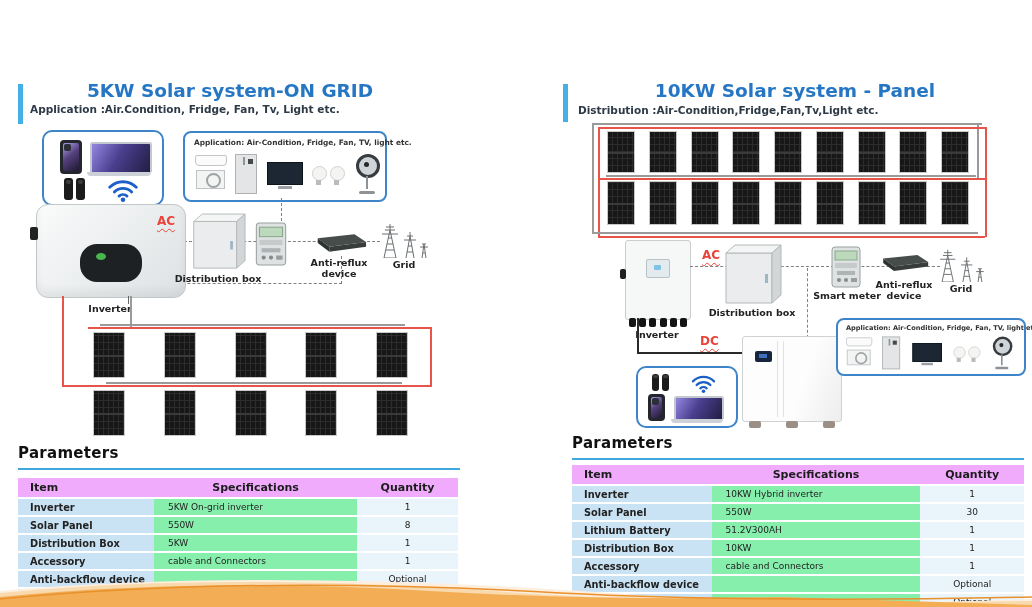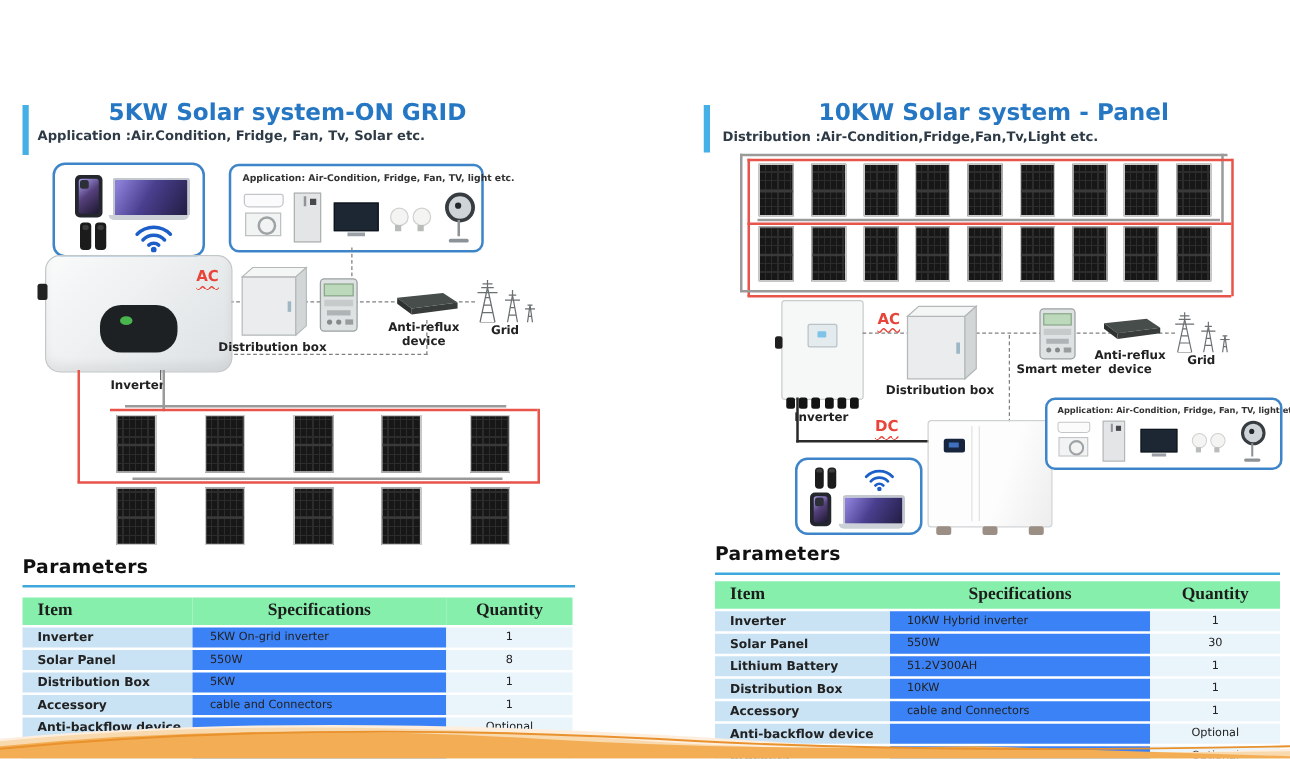--- a/index.html
+++ b/index.html
@@ -99,38 +99,38 @@
   .ic-fan .head{position:absolute;left:1px;top:0;width:18px;height:18px;border-radius:50%;
                 background:#cfd4d8;border:3px solid #373c41;}
   .ic-fan .head::after{content:"";position:absolute;left:5px;top:5px;width:5px;height:5px;border-radius:50%;background:#24282c;}
   .ic-fan .pole{position:absolute;left:11px;top:22px;width:2px;height:13px;background:#8d9296;}
   .ic-fan .base{position:absolute;left:4px;bottom:0;width:16px;height:3px;background:#8d9296;border-radius:2px;}
 
   
   .param-h{font-size:15px;font-weight:bold;color:#111;letter-spacing:.3px;}
   .param-rule{height:2px;background:#3ea7dc;}
   table.ptable{border-collapse:separate;border-spacing:0 2px;table-layout:fixed;width:100%;}
-  .ptable th{background:#86efac;font-weight:bold;font-size:14px;color:#1c1c1c;padding:3px 8px;text-align:center;font-family:Liberation Serif, serif;}
+  .ptable th{background:#f0abfc;font-weight:bold;font-size:11px;color:#1c1c1c;padding:3px 8px;text-align:center;}
   .ptable th:first-child{text-align:left;padding-left:12px;width:30%;}
   .ptable th:nth-child(2){width:48%;}
   .ptable th:nth-child(3){width:22%;}
   .ptable td{font-size:9px;color:#222;padding:2.5px 8px;height:11px;}
   .ptable td:first-child{background:#c9e3f5;font-weight:bold;font-size:9.8px;padding-left:12px;}
-  .ptable td:nth-child(2){background:#3b82f6;padding-left:14px;}
+  .ptable td:nth-child(2){background:#86efac;padding-left:14px;}
   .ptable td:nth-child(3){background:#eaf4fb;text-align:center;}
 </style>
 </head>
 <body>
 
 <div id="canvas">
 
 
   <div class="abs sec-bar" style="left:18px;top:84px;height:40px;"></div>
   <div class="abs sec-title" style="left:15px;top:80px;width:430px;text-align:center;">5KW  Solar system-ON GRID</div>
-  <div class="abs sec-sub" style="left:30px;top:103px;">Application :Air.Condition, Fridge, Fan, Tv, Solar etc.</div>
+  <div class="abs sec-sub" style="left:30px;top:103px;">Application :Air.Condition, Fridge, Fan, Tv, Light etc.</div>
 
   <div class="abs bluebox" style="left:42px;top:130px;width:118px;height:72px;">
     <div class="abs phone" style="left:16px;top:8px;width:22px;height:34px;"></div>
     <div class="abs laptop" style="left:46px;top:10px;width:58px;height:34px;">
       <div class="lscr"></div>
       <div class="lbase"></div>
     </div>
     <div class="abs dongle" style="left:20px;top:46px;width:9px;height:22px;"></div>
     <div class="abs dongle" style="left:32px;top:46px;width:9px;height:22px;"></div>
     <svg class="abs" style="left:62px;top:46px;" width="34" height="24" viewBox="0 0 24 18">

